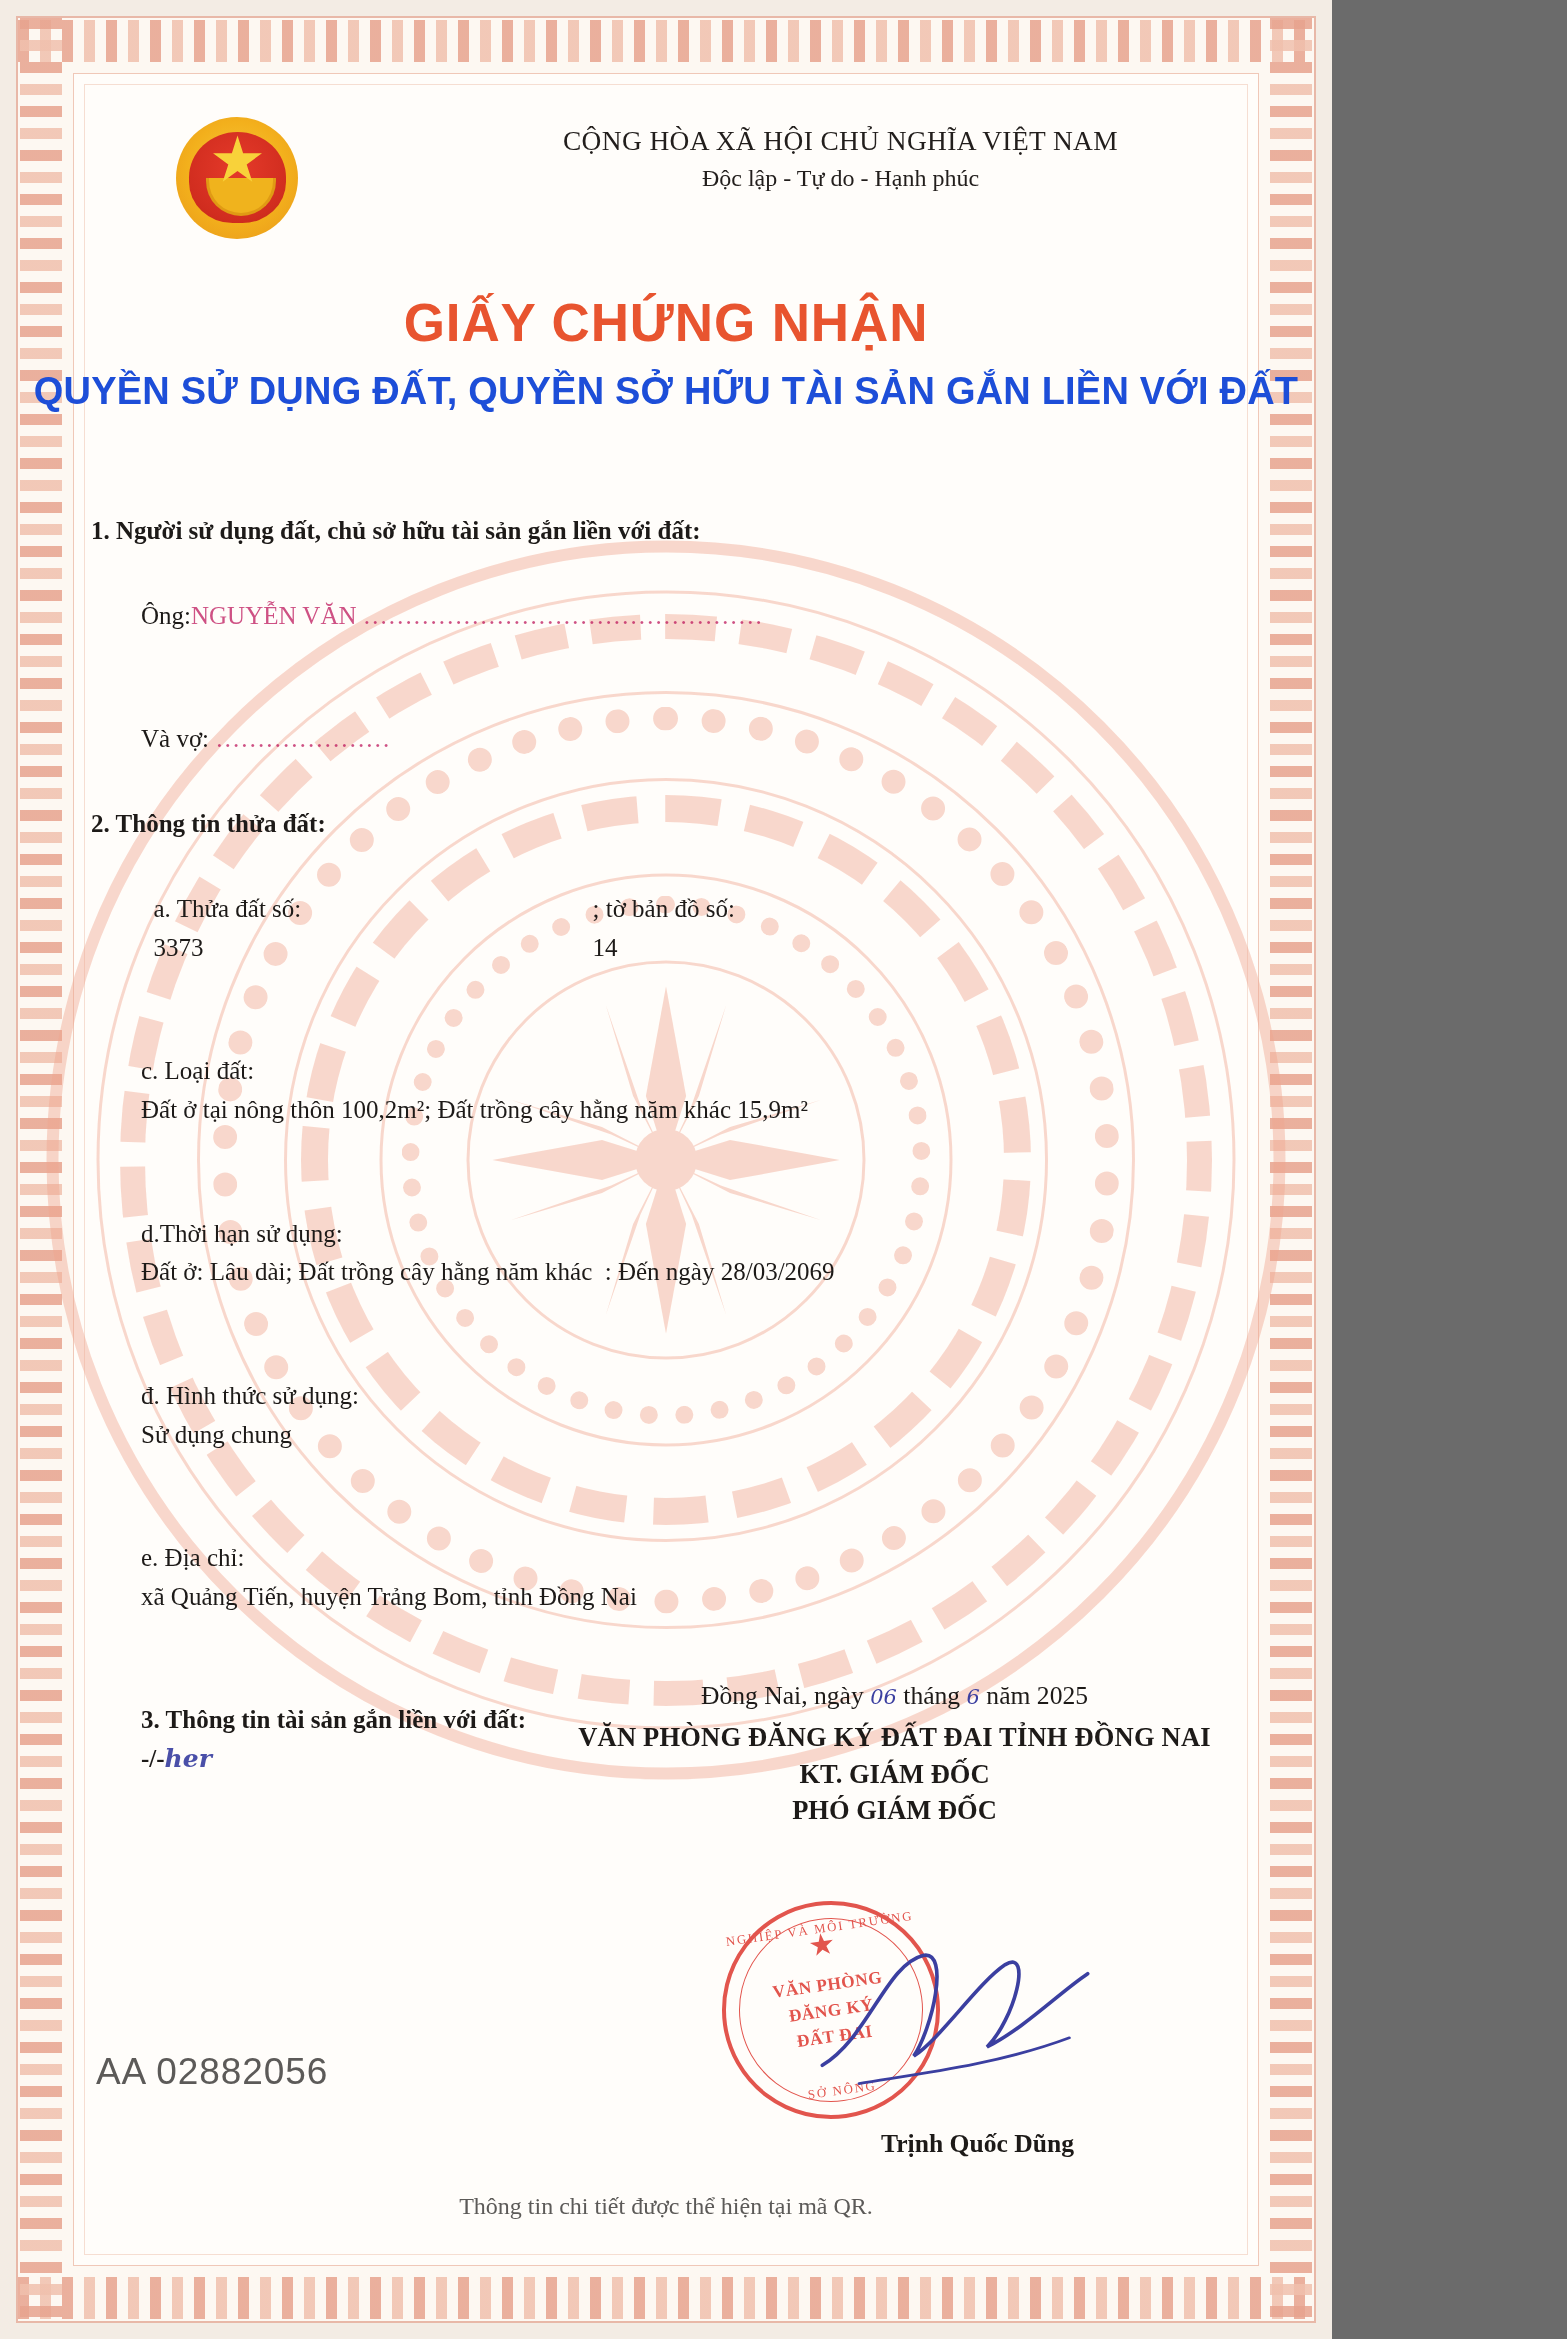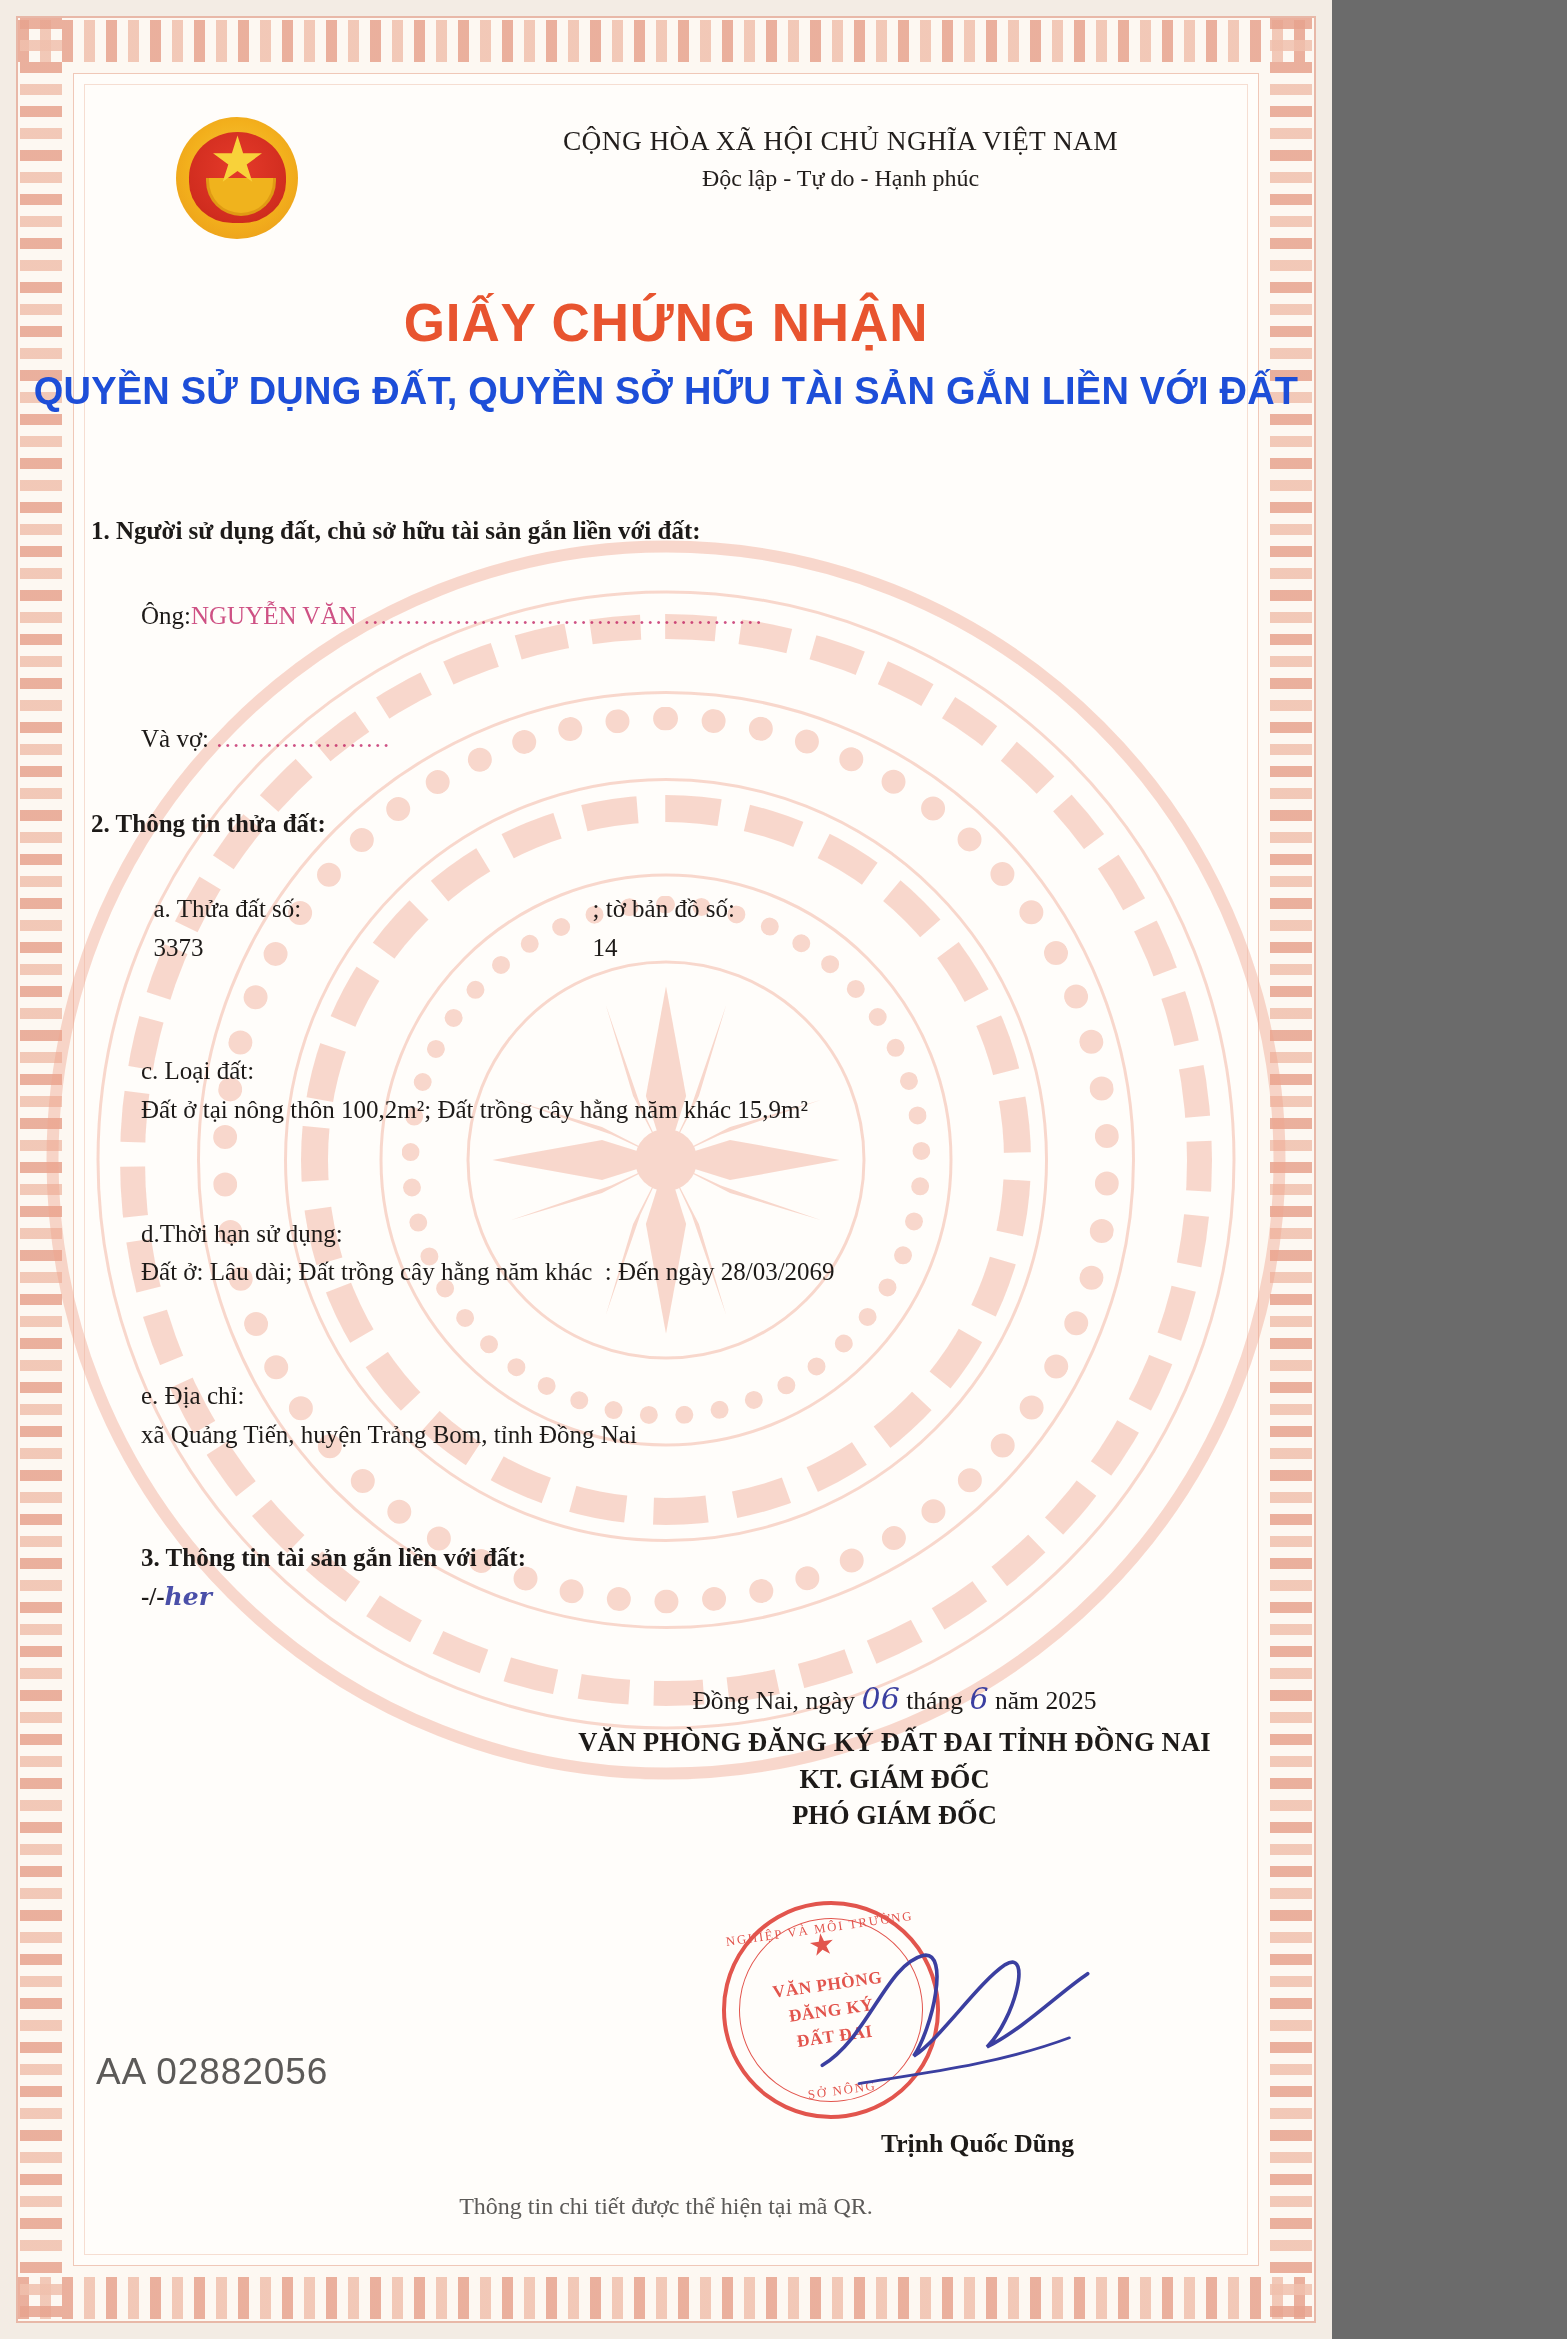--- a/index.html
+++ b/index.html
@@ -242,21 +242,21 @@
   .footer .role1,
   .footer .role2 {
     font-size: 26.5px;
     font-weight: bold;
     margin-top: 5.5px;
   }
   .hw-date {
     color: #3b3fa0;
     font-family: "DejaVu Serif", serif;
     font-style: italic;
-    font-size: 30px;
+    font-size: 21px;
   }
 
   .stamp {
     position: absolute;
     left: 722px;
     top: 1901px;
     width: 210px;
     height: 210px;
     border-radius: 50%;
     border: 4.6px solid #e0473f;
@@ -427,20 +427,24 @@
       <p class="line">
         <span>c. Loại đất:</span>
         <span>Đất ở tại nông thôn 100,2m²; Đất trồng cây hằng năm khác 15,9m²</span>
       </p>
 
       <p class="line">
         <span>d.Thời hạn sử dụng:</span>
         <span>Đất ở: Lâu dài; Đất trồng cây hằng năm khác  : Đến ngày 28/03/2069</span>
       </p>
 
+      <p class="line">
+        <span>đ. Hình thức sử dụng:</span>
+        <span>Sử dụng chung</span>
+      </p>
 
       <p class="line">
         <span>e. Địa chỉ:</span>
         <span>xã Quảng Tiến, huyện Trảng Bom, tỉnh Đồng Nai</span>
       </p>
 
       <p class="line bold">
         <span>3. Thông tin tài sản gắn liền với đất:</span>
         <span>-/-</span><span class="handwrite">her</span>
       </p>

